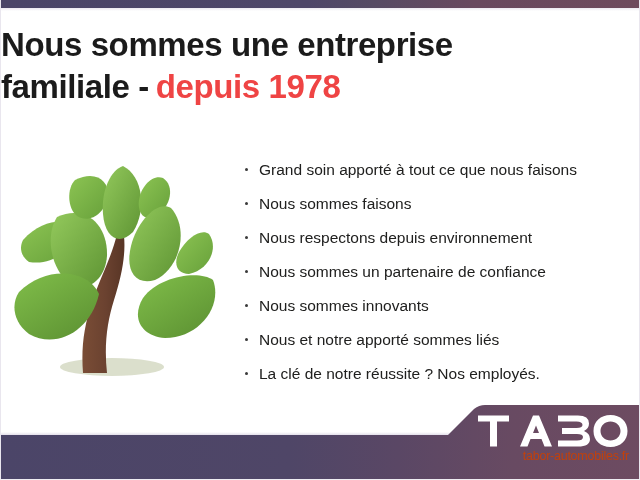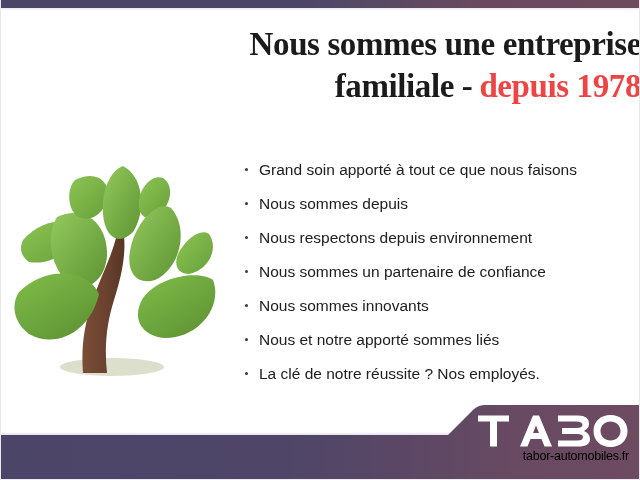--- a/index.html
+++ b/index.html
@@ -41,27 +41,27 @@
     height: 3px;
     background: linear-gradient(to bottom, rgba(235,232,240,0.95), rgba(255,255,255,0));
   }
 
   
   #headline {
     position: absolute;
     left: 0;
     top: 24px;
     width: 640px;
-    text-align: right;
+    text-align: left;
     line-height: 1.26;
     font-weight: bold;
     font-size: 33px;
     letter-spacing: -0.4px;
     color: #1b1b1b;
-    font-family: Liberation Serif, serif;
+    font-family: Liberation Sans, sans-serif;
   }
   #headline .line {
     display: block;
     white-space: nowrap;
   }
   #headline .accent {
     color: #ef4444;
   }
   #headline .dash-gap {
     display: inline-block;
@@ -148,42 +148,42 @@
   #logo-mark svg {
     display: block;
     height: 34px;
     width: 150px;
   }
   #logo-url {
     display: block;
     margin-top: 1px;
     font-size: 12.5px;
     letter-spacing: -0.25px;
-    color: #000000;
+    color: #c2410c;
     font-family: "Liberation Sans", sans-serif;
     text-align: right;
     padding-right: 1px;
   }
 </style>
 </head>
 <body>
 
 <div id="slide">
 
   <div id="top-bar"></div>
   <div id="top-bar-shade"></div>
 
   <div id="headline">
     <span class="line">Nous sommes une entreprise</span>
     <span class="line"><span>familiale -</span><span class="dash-gap"></span><span class="accent">depuis 1978</span></span>
   </div>
 
   <ul id="bullets">
     <li><span class="bullet-dot"></span><span>Grand soin apporté à tout ce que nous faisons</span></li>
-    <li><span class="bullet-dot"></span><span>Nous sommes depuis</span></li>
+    <li><span class="bullet-dot"></span><span>Nous sommes faisons</span></li>
     <li><span class="bullet-dot"></span><span>Nous respectons depuis environnement</span></li>
     <li><span class="bullet-dot"></span><span>Nous sommes un partenaire de confiance</span></li>
     <li><span class="bullet-dot"></span><span>Nous sommes innovants</span></li>
     <li><span class="bullet-dot"></span><span>Nous et notre apporté sommes liés</span></li>
     <li><span class="bullet-dot"></span><span>La clé de notre réussite ? Nos employés.</span></li>
   </ul>
 
   <div id="tree-figure">
     <svg viewBox="0 0 204 240" xmlns="http://www.w3.org/2000/svg">
       <defs>

